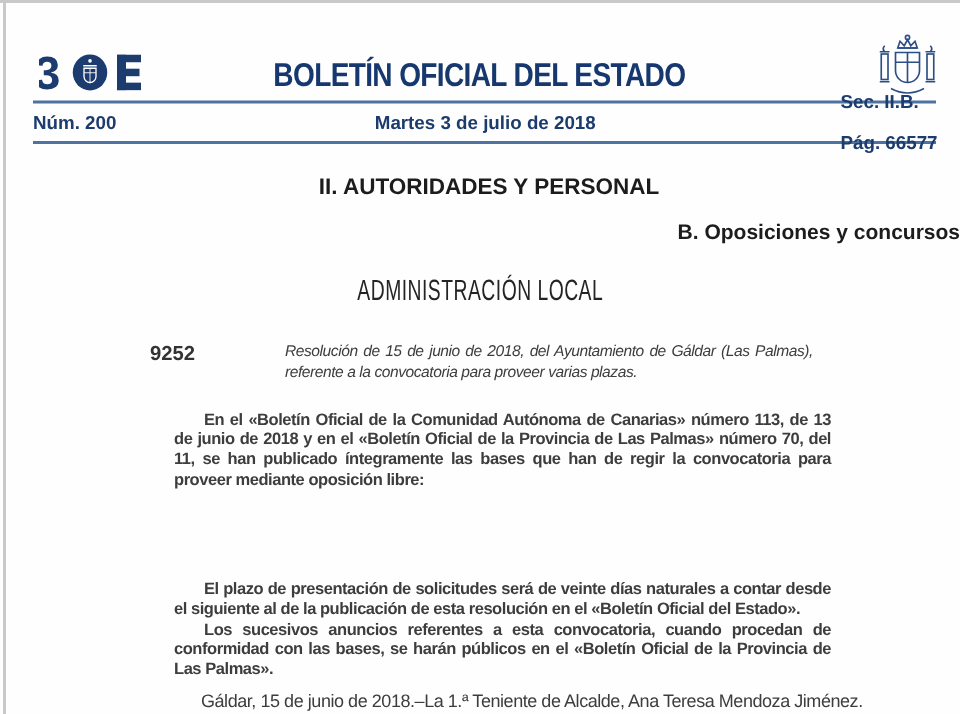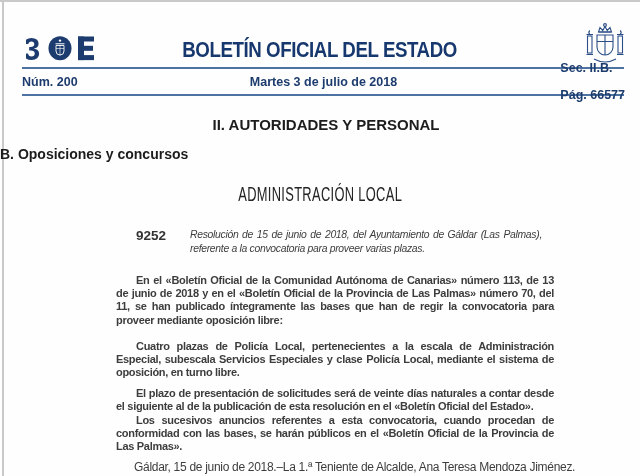--- a/index.html
+++ b/index.html
@@ -25,27 +25,27 @@
   .inforow{
     position:absolute;left:22px;top:73.5px;width:603px;height:16px;
     display:flex;align-items:center;justify-content:space-between;
     font-weight:bold;font-size:12.5px;color:#1d3c6e;
   }
   .inforow .center{position:absolute;left:0;right:0;text-align:center;}
   .inforow .right{display:flex;gap:13px;z-index:1;background:transparent;flex-direction:column;}
 
   .h-section{position:absolute;left:0;right:0;top:116px;text-align:center;
     font-weight:bold;font-size:15px;color:#1c1c1c;padding-left:12px;}
-  .h-sub{position:absolute;left:0;right:0;top:146px;text-align:left;
+  .h-sub{position:absolute;left:0;right:0;top:146px;text-align:right;
     font-weight:bold;font-size:14px;color:#1c1c1c;}
   .h-admin{position:absolute;left:0;right:0;top:183px;text-align:center;
     font-size:19.5px;font-weight:normal;color:#242424;}
   .h-admin span{display:inline-block;transform:scaleX(0.66);transform-origin:center;white-space:nowrap;letter-spacing:0.5px;}
 
-  .art-num{position:absolute;left:100px;top:228px;font-weight:bold;font-size:13.5px;color:#333;margin-left:36px;}
+  .art-num{position:absolute;left:100px;top:228px;font-weight:bold;font-size:13.5px;color:#333;}
   .summary{
     position:absolute;left:190px;top:228px;width:352px;margin:0;
     font-style:italic;font-size:10.4px;line-height:13.8px;letter-spacing:-0.3px;
     text-align:justify;color:#3d3d3d;
   }
   .para{
     position:absolute;left:104px;width:438px;margin:12px;
     font-size:11px;line-height:13.2px;letter-spacing:-0.3px;
     text-align:justify;text-indent:20px;color:#3d3d3d;font-weight:bold;
   }
@@ -114,18 +114,17 @@
   <div class="h-section">II. AUTORIDADES Y PERSONAL</div>
   <div class="h-sub">B. Oposiciones y concursos</div>
   <div class="h-admin">
     <span>ADMINISTRACIÓN LOCAL</span>
   </div>
 
   <div class="art-num">9252</div>
   <p class="summary">Resolución de 15 de junio de 2018, del Ayuntamiento de Gáldar (Las Palmas), referente a la convocatoria para proveer varias plazas.</p>
 
   <p class="para p1">En el «Boletín Oficial de la Comunidad Autónoma de Canarias» número 113, de 13 de junio de 2018 y en el «Boletín Oficial de la Provincia de Las Palmas» número 70, del 11, se han publicado íntegramente las bases que han de regir la convocatoria para proveer mediante oposición libre:</p>
-  <p class="para p2">Cuatro plazas de Policía Local, pertenecientes a la escala de Administración Especial, subescala Servicios Especiales y clase Policía Local, mediante el sistema de oposición, en turno libre.</p>
   <p class="para p3">El plazo de presentación de solicitudes será de veinte días naturales a contar desde el siguiente al de la publicación de esta resolución en el «Boletín Oficial del Estado».</p>
   <p class="para p4">Los sucesivos anuncios referentes a esta convocatoria, cuando procedan de conformidad con las bases, se harán públicos en el «Boletín Oficial de la Provincia de Las Palmas».</p>
 
   <p class="sig">Gáldar, 15 de junio de 2018.–La 1.ª Teniente de Alcalde, Ana Teresa Mendoza Jiménez.</p>
 </div>
 
 </body></html>

